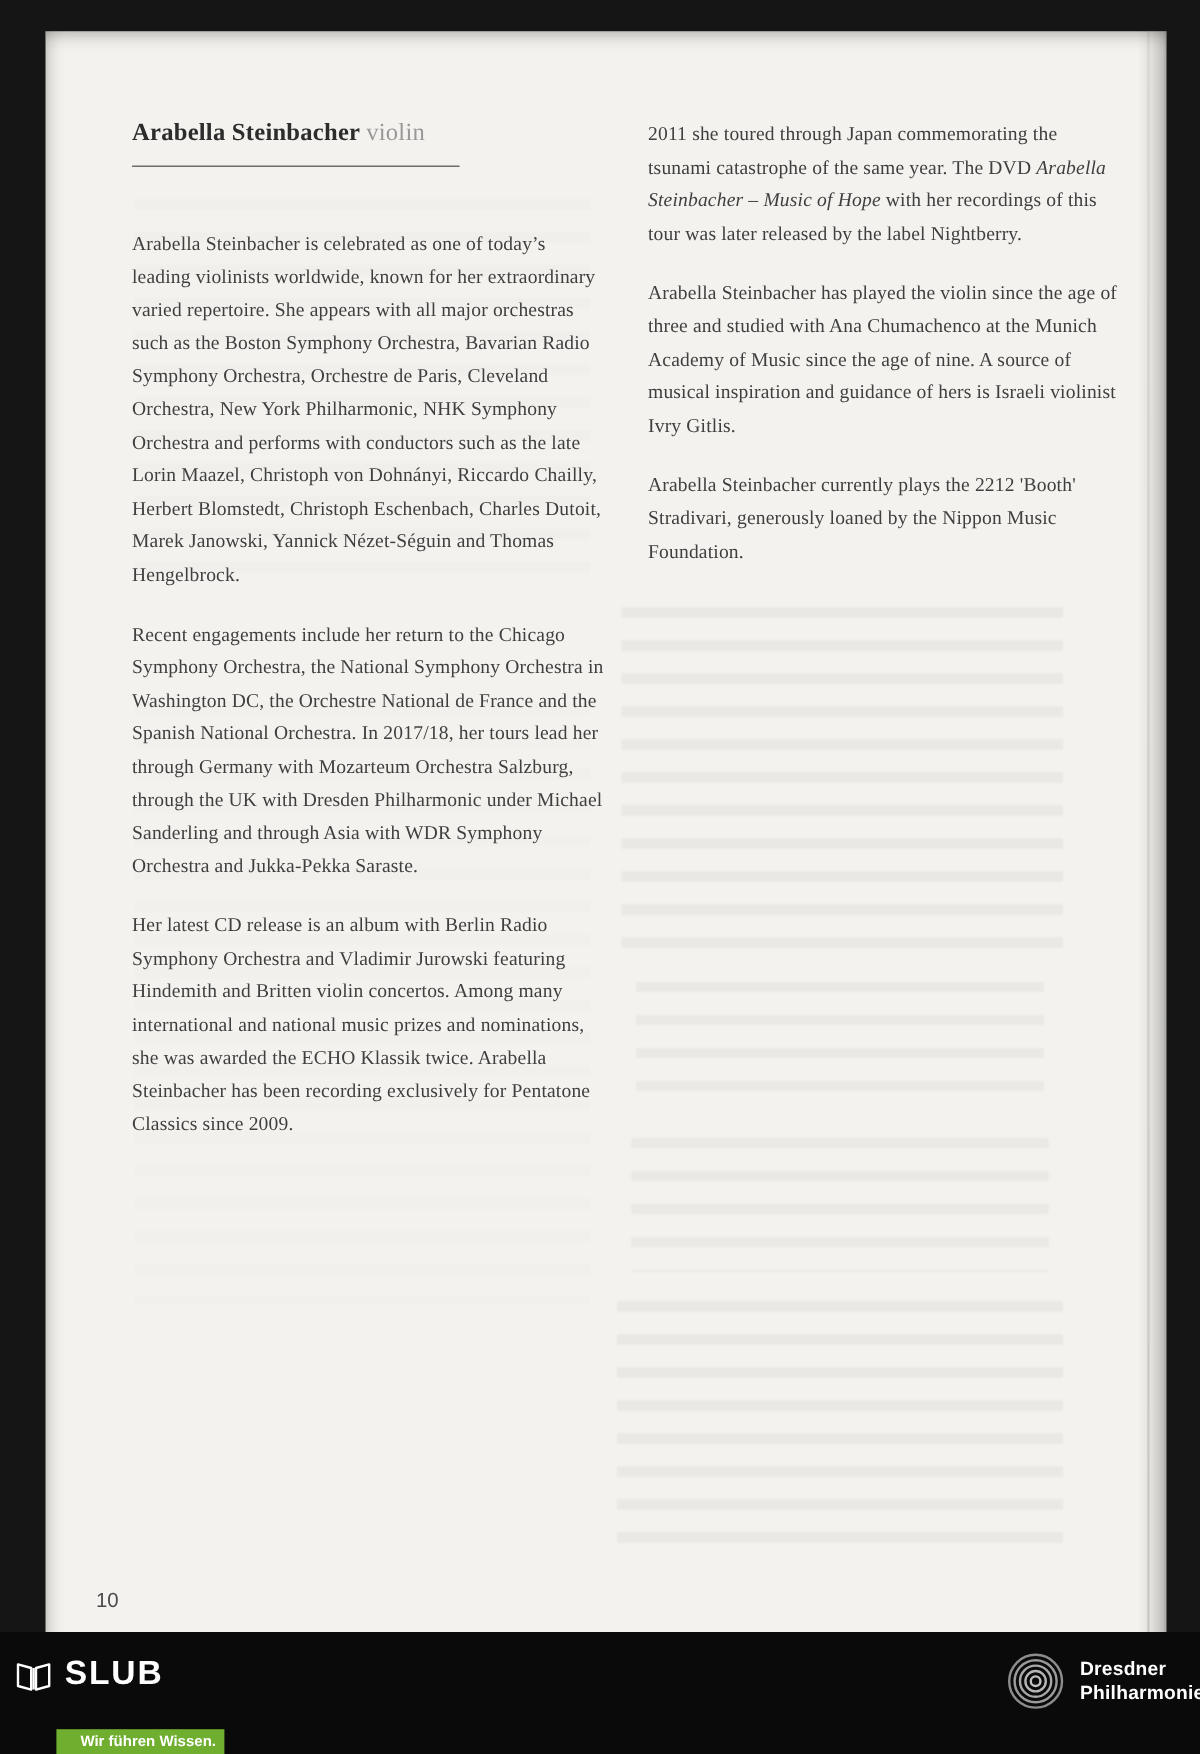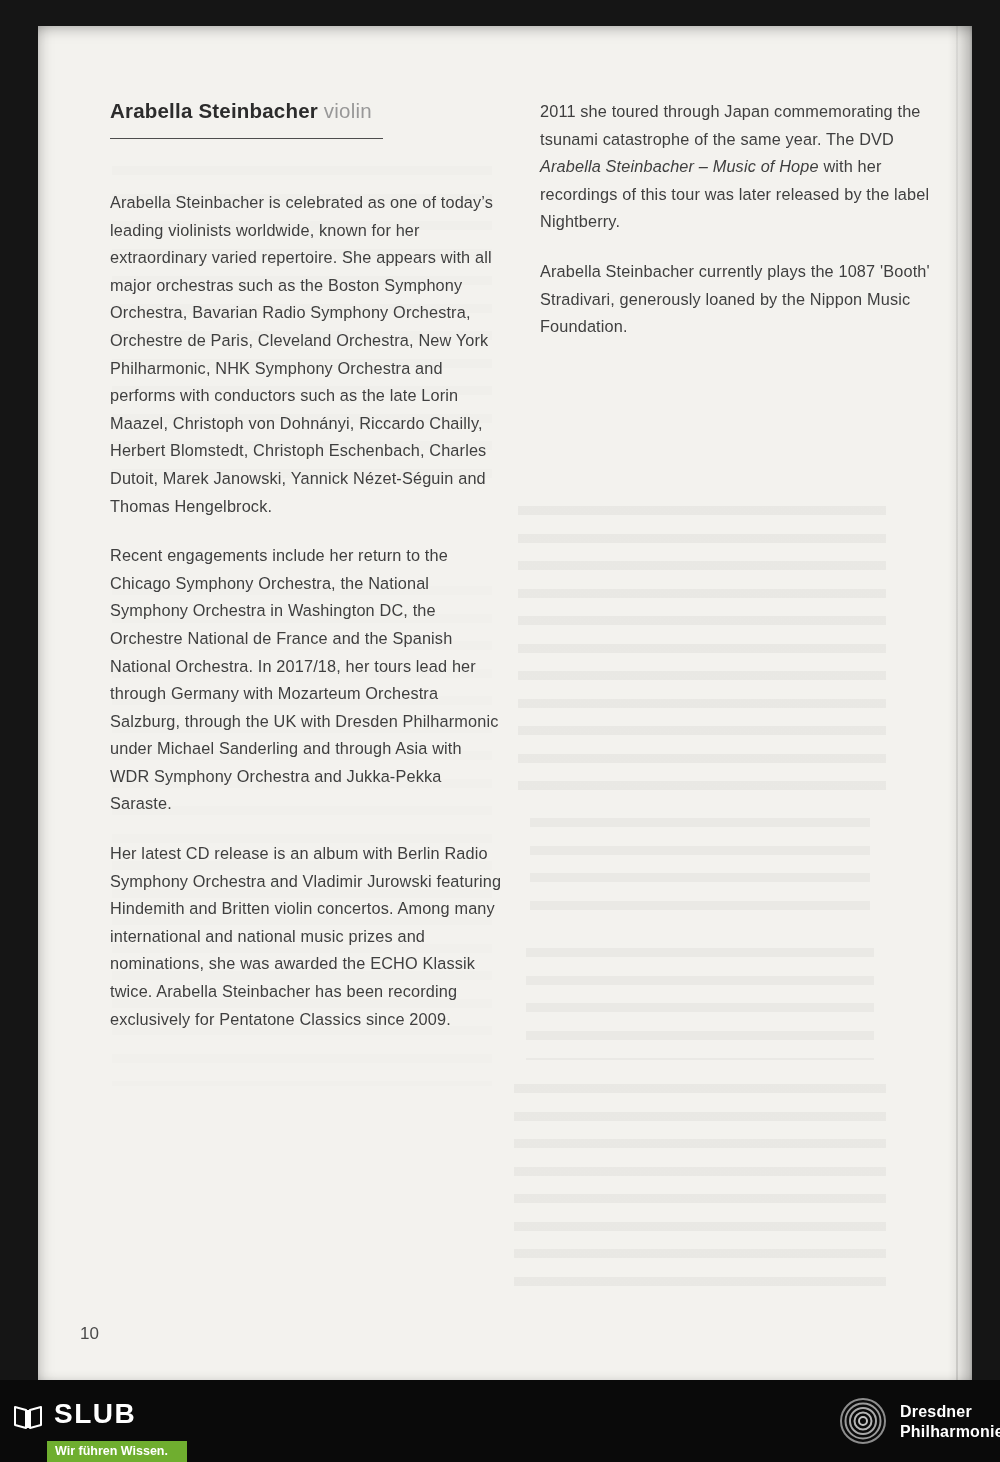--- a/index.html
+++ b/index.html
@@ -33,20 +33,21 @@
     width: 2px; height: 100%;
     background: linear-gradient(to bottom, rgba(0,0,0,0.06), rgba(0,0,0,0.12));
   }
 
   
   .col {
     position: absolute; width: 394px;
     color: #3f3f3f;
     font-size: 16.3px; line-height: 27.6px;
     letter-spacing: 0.15px;
+    font-family: Liberation Serif, serif;
   }
   .col.left  { left: 72px;  top: 72px; }
   .col.right { left: 480px; top: 72px; margin-left: 22px; }
   .col p { margin: 0 0 22px 0; }
 
   h1 {
     font-size: 20.5px; font-weight: bold; color: #2c2c2c;
     margin: 0; line-height: 26px; letter-spacing: 0.2px;
   }
   h1 .instrument { color: #989898; font-weight: normal; }
@@ -72,38 +73,38 @@
   .g1 { left: 480px; top: 480px;  width: 368px; height: 292px; opacity: .55; }
   .g2 { left: 492px; top: 792px;  width: 340px; height: 106px; opacity: .50; }
   .g3 { left: 488px; top: 922px;  width: 348px; height: 112px; opacity: .50; }
   .g4 { left: 476px; top: 1058px; width: 372px; height: 212px; opacity: .55; }
   .g5 { left: 74px;  top: 140px;  width: 380px; height: 330px; opacity: .18; }
   .g6 { left: 74px;  top: 560px;  width: 380px; height: 500px; opacity: .15; }
 
   
   footer {
     position: absolute; left: 0; bottom: 0;
-    width: 1000px; height: 82px;
+    width: 1000px; height: 102px;
     background: #0a0a0a;
   }
   .book-icon {
     position: absolute; left: 12px; top: 21px;
     width: 32px; height: 32px;
   }
   .slub-word {
     position: absolute; left: 54px; top: 18px;
     font-size: 28px; font-weight: bold; color: #ffffff;
     letter-spacing: 1.5px;
   }
   .slub-green {
     position: absolute; left: 47px; bottom: 0;
     width: 140px; height: 21px;
     background: #6fae2f;
     color: #ffffff; font-size: 12.5px; font-weight: bold;
-    line-height: 21px; padding-left: 8px; box-sizing: border-box;
+    line-height: 21px; padding-left: 20px; box-sizing: border-box;
     white-space: nowrap;
   }
   .phil-rings {
     position: absolute; left: 838px; top: 16px;
     width: 50px; height: 50px;
   }
   .phil-text {
     position: absolute; left: 900px; top: 22px;
     color: #ffffff; font-weight: bold;
     font-size: 16px; line-height: 19.5px;
@@ -128,21 +129,22 @@
       <span class="instrument">violin</span>
     </h1>
     <hr class="rule">
     <p class="body-start">Arabella Steinbacher is celebrated as one of today’s leading violinists worldwide, known for her extraordinary varied repertoire. She appears with all major orchestras such as the Boston Symphony Orchestra, Bavarian Radio Symphony Orchestra, Orchestre de Paris, Cleveland Orchestra, New York Philharmonic, NHK Symphony Orchestra and performs with conductors such as the late Lorin Maazel, Christoph von Dohnányi, Riccardo Chailly, Herbert Blomstedt, Christoph Eschenbach, Charles Dutoit, Marek Janowski, Yannick Nézet-Séguin and Thomas Hengelbrock.</p>
     <p>Recent engagements include her return to the Chicago Symphony Orchestra, the National Symphony Orchestra in Washington DC, the Orchestre National de France and the Spanish National Orchestra. In 2017/18, her tours lead her through Germany with Mozarteum Orchestra Salzburg, through the UK with Dresden Philharmonic under Michael Sanderling and through Asia with WDR Symphony Orchestra and Jukka-Pekka Saraste.</p>
     <p>Her latest CD release is an album with Berlin Radio Symphony Orchestra and Vladimir Jurowski featuring Hindemith and Britten violin concertos. Among many international and national music prizes and nominations, she was awarded the ECHO Klassik twice. Arabella Steinbacher has been recording exclusively for Pentatone Classics since 2009.</p>
   </div>
 
   <div class="col right">
     <p><span>2011 she toured through Japan commemorating the tsunami catastrophe of the same year. The DVD </span><span class="italic">Arabella Steinbacher – Music of Hope</span><span> with her recordings of this tour was later released by the label Nightberry.</span></p>
-    <p>Arabella Steinbacher currently plays the 1087 'Booth' Stradivari, generously loaned by the Nippon Music Foundation.</p>
+    <p>Arabella Steinbacher has played the violin since the age of three and studied with Ana Chumachenco at the Munich Academy of Music since the age of nine. A source of musical inspiration and guidance of hers is Israeli violinist Ivry Gitlis.</p>
+    <p>Arabella Steinbacher currently plays the 2212 'Booth' Stradivari, generously loaned by the Nippon Music Foundation.</p>
   </div>
 
   <div class="page-number">10</div>
 
   <div class="page-crease"></div>
   <div class="page-edge"></div>
 </div>
 
 <footer>
 

